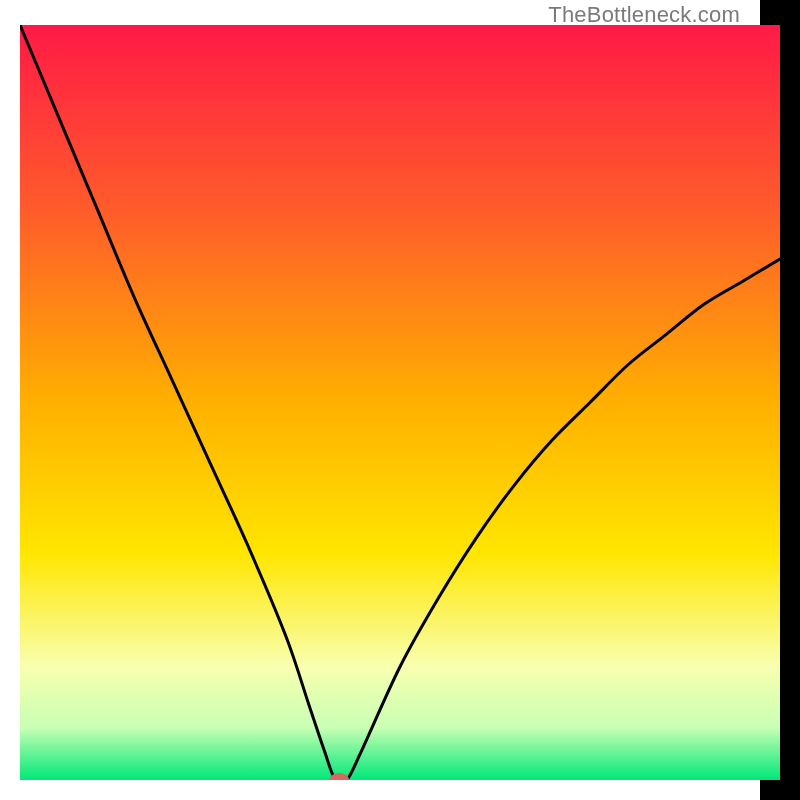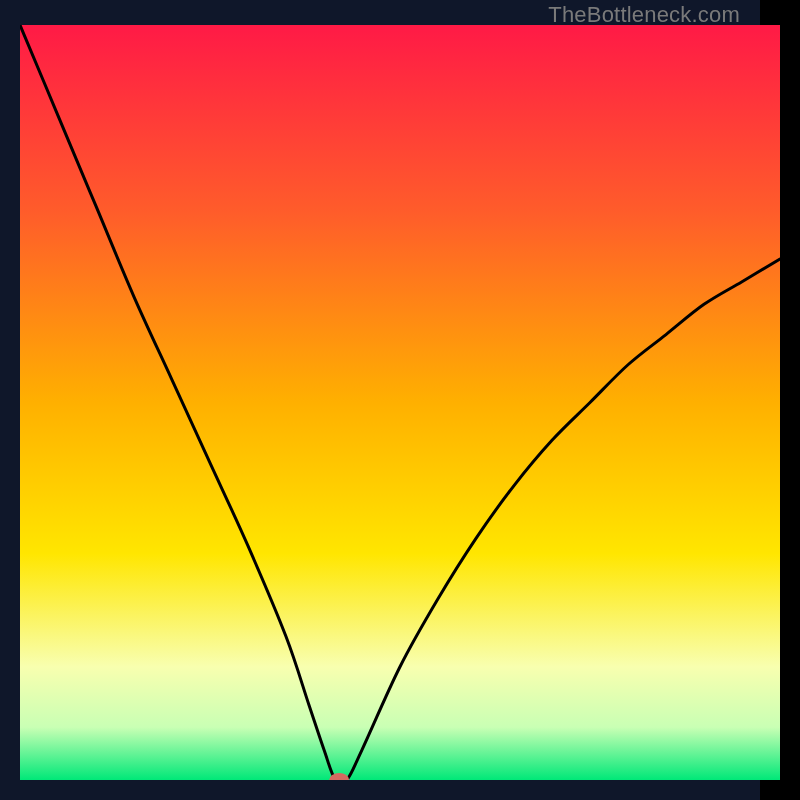--- a/index.html
+++ b/index.html
@@ -8,21 +8,21 @@
     width: 800px;
     height: 800px;
     background: #000;
     overflow: hidden;
     font-family: Arial, Helvetica, sans-serif;
   }
   .frame {
     position: relative;
     width: 760px;
     height: 800px;
-    background: #0f172a;
+    background: #ffffff;
   }
   .watermark {
     position: absolute;
     top: 2px;
     right: 20px;
     color: #7a7a7a;
     font-size: 22px;
     font-weight: 500;
     letter-spacing: 0.2px;
     z-index: 10;

